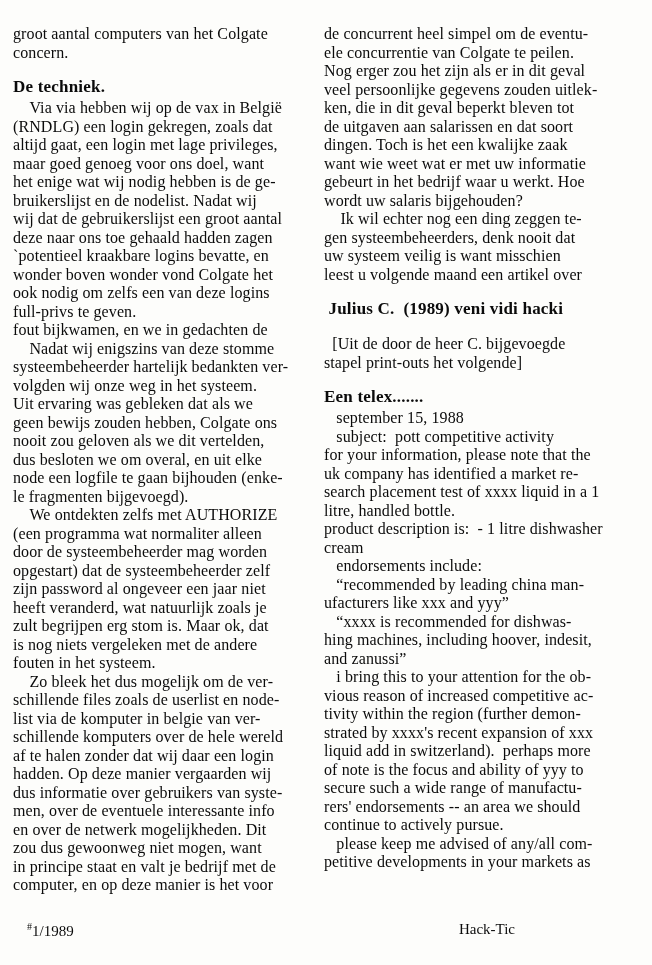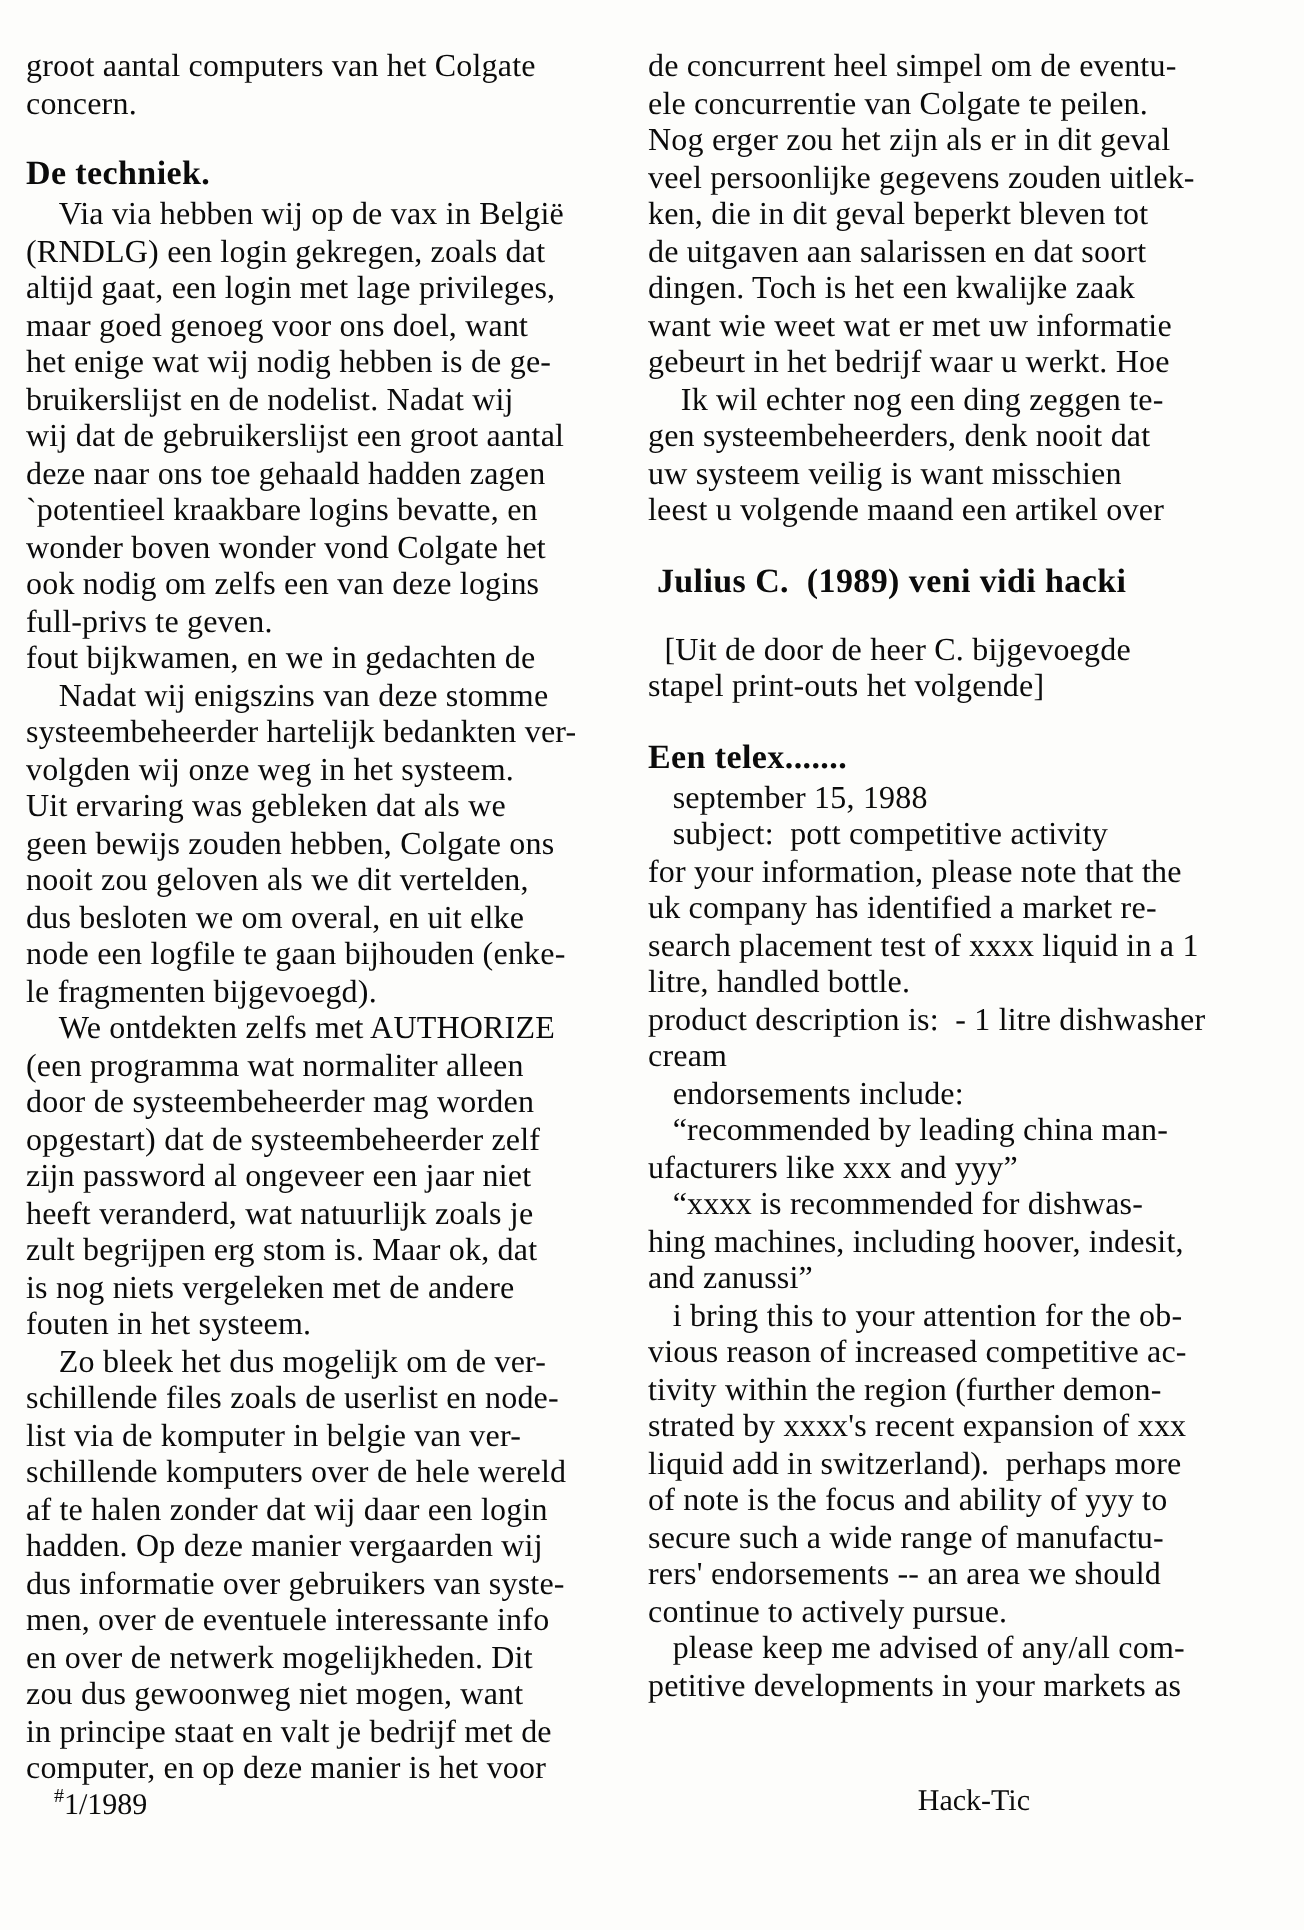--- a/index.html
+++ b/index.html
@@ -26,21 +26,21 @@
     letter-spacing:0.1px;
   }
   .block.h .line{
     font-weight:bold;
     font-size:17px;
     line-height:20px;
     padding:1px 0 2px 0;
     letter-spacing:0.2px;
   }
   .footer{
-    position:absolute;top:893px;left:0;width:552px;height:24px;
+    position:absolute;top:921px;left:0;width:552px;height:24px;
     font-size:15px;
   }
   .footer .f-issue{position:absolute;left:27px;top:0;}
   .footer .f-issue sup{font-size:10px;}
   .footer .f-page{position:absolute;left:0;width:652px;text-align:center;top:0;}
   .footer .f-mag{position:absolute;right:37px;top:0;}
 </style>
 </head>
 <body>
 
@@ -111,20 +111,21 @@
         <div class="block p">
           <div class="line">de concurrent heel simpel om de eventu-</div>
           <div class="line">ele concurrentie van Colgate te peilen.</div>
           <div class="line">Nog erger zou het zijn als er in dit geval</div>
           <div class="line">veel persoonlijke gegevens zouden uitlek-</div>
           <div class="line">ken, die in dit geval beperkt bleven tot</div>
           <div class="line">de uitgaven aan salarissen en dat soort</div>
           <div class="line">dingen. Toch is het een kwalijke zaak</div>
           <div class="line">want wie weet wat er met uw informatie</div>
           <div class="line">gebeurt in het bedrijf waar u werkt. Hoe</div>
+          <div class="line">wordt uw salaris bijgehouden?</div>
         </div>
         <div class="block p">
           <div class="line">    Ik wil echter nog een ding zeggen te-</div>
           <div class="line">gen systeembeheerders, denk nooit dat</div>
           <div class="line">uw systeem veilig is want misschien</div>
           <div class="line">leest u volgende maand een artikel over</div>
         </div>
         <div class="block gap"></div>
         <div class="block h">
           <div class="line"> Julius C.  (1989) veni vidi hacki</div>

